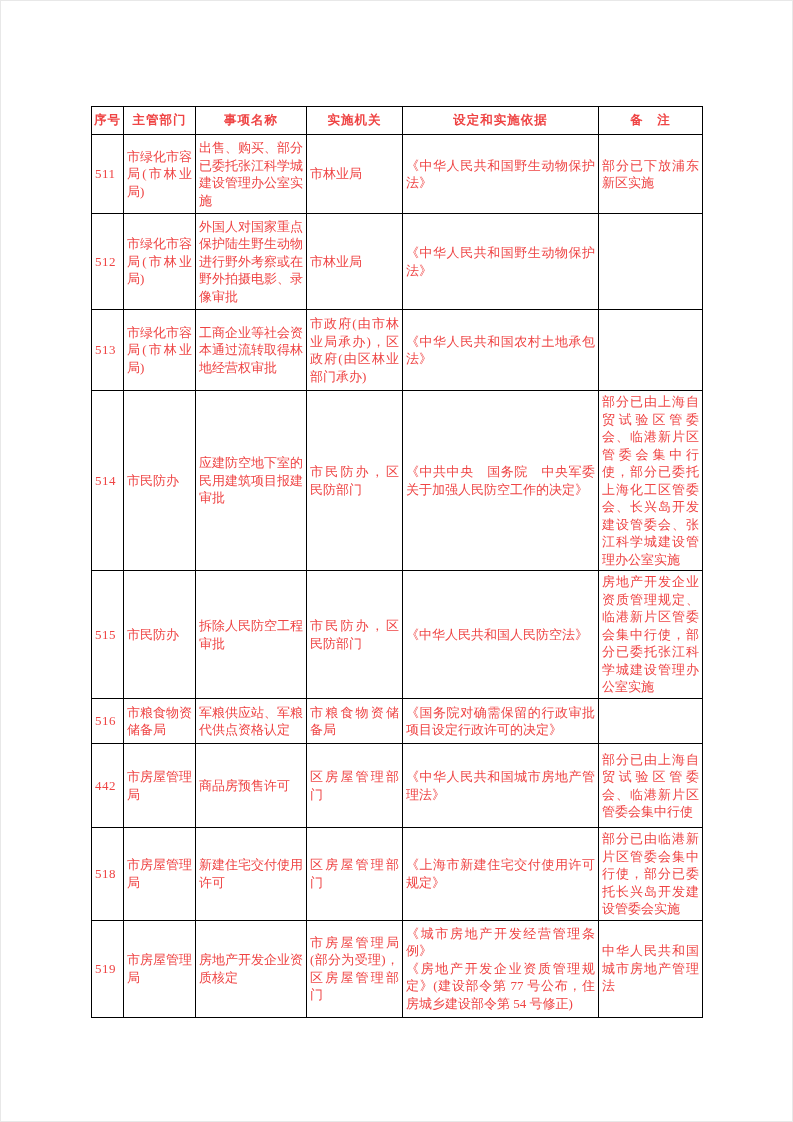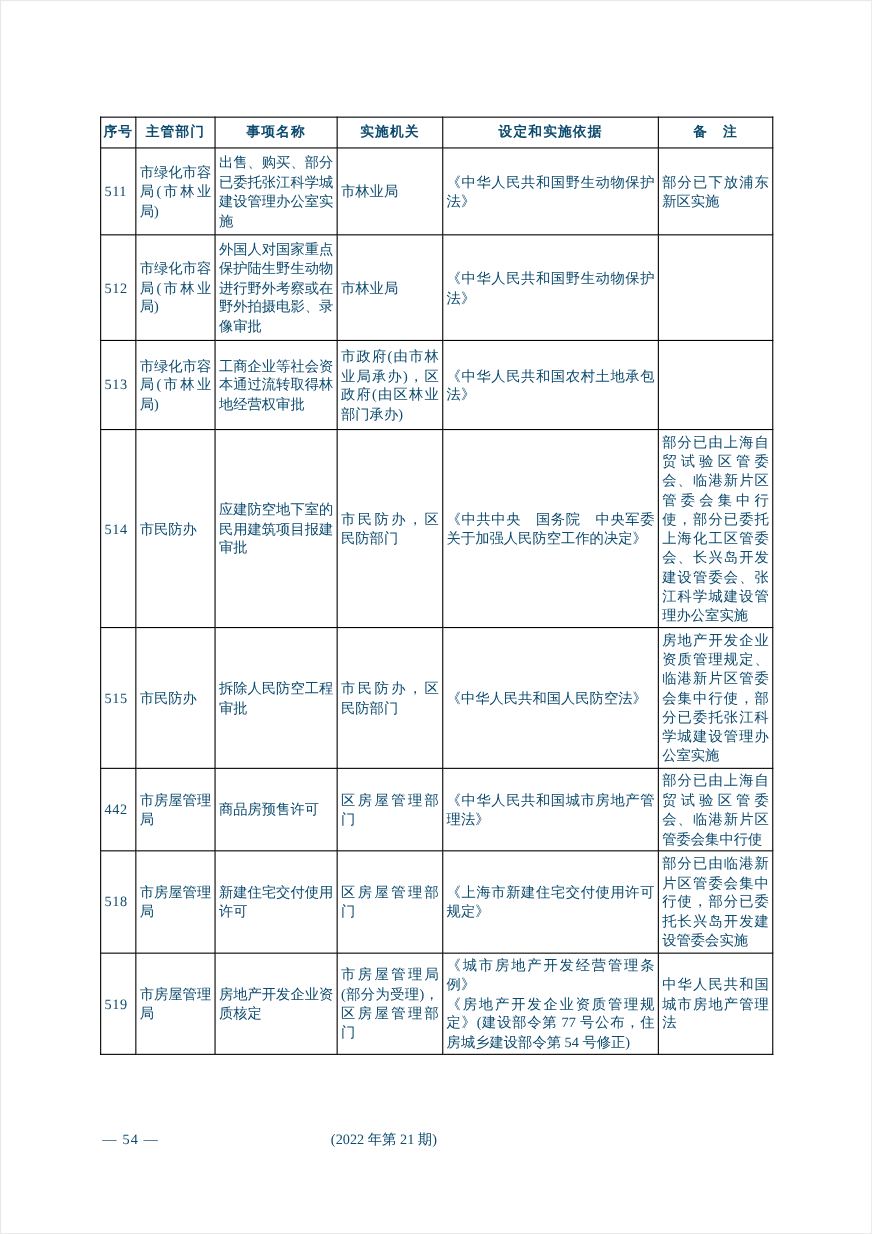--- a/index.html
+++ b/index.html
@@ -1,21 +1,21 @@
 <!DOCTYPE html>
 <html><head>
 <meta charset="utf-8">
 <style>
   html, body { margin: 0; padding: 0; background: #ffffff; }
   .page {
     position: relative;
     width: 793px;
     height: 1122px;
     background: #ffffff;
-    color: #0c4a6e;
+    color: #ef4444;
     font-family: "Liberation Serif", "DejaVu Serif", serif;
     overflow: hidden;
     box-sizing: border-box;
     border: 1px solid #e8e8e8;
   }
   table.approval {
     position: absolute;
     left: 90px;
     top: 105px;
     width: 612px;
@@ -137,20 +137,28 @@
       </tr>
       <tr>
         <td class="c-no">515</td>
         <td class="c-dept">市民防办</td>
         <td class="c-item">拆除人民防空工程审批</td>
         <td class="c-agency">市民防办，区民防部门</td>
         <td class="c-basis">《中华人民共和国人民防空法》</td>
         <td class="c-note">房地产开发企业资质管理规定、临港新片区管委会集中行使，部分已委托张江科学城建设管理办公室实施</td>
       </tr>
       <tr>
+        <td class="c-no">516</td>
+        <td class="c-dept">市粮食物资储备局</td>
+        <td class="c-item">军粮供应站、军粮代供点资格认定</td>
+        <td class="c-agency">市粮食物资储备局</td>
+        <td class="c-basis">《国务院对确需保留的行政审批项目设定行政许可的决定》</td>
+        <td class="c-note"></td>
+      </tr>
+      <tr>
         <td class="c-no">442</td>
         <td class="c-dept">市房屋管理局</td>
         <td class="c-item">商品房预售许可</td>
         <td class="c-agency">区房屋管理部门</td>
         <td class="c-basis">《中华人民共和国城市房地产管理法》</td>
         <td class="c-note">部分已由上海自贸试验区管委会、临港新片区管委会集中行使</td>
       </tr>
       <tr>
         <td class="c-no">518</td>
         <td class="c-dept">市房屋管理局</td>
@@ -164,18 +172,14 @@
         <td class="c-dept">市房屋管理局</td>
         <td class="c-item">房地产开发企业资质核定</td>
         <td class="c-agency">市房屋管理局(部分为受理)，区房屋管理部门</td>
         <td class="c-basis">《城市房地产开发经营管理条例》
 《房地产开发企业资质管理规定》(建设部令第 77 号公布，住房城乡建设部令第 54 号修正)</td>
         <td class="c-note">中华人民共和国城市房地产管理法</td>
       </tr>
     </tbody>
   </table>
 
-  <div class="footer">
-    <span class="page-num">— 54 —</span>
-    <span class="issue">(2022 年第 21 期)</span>
-  </div>
 
 </div>
 
 </body></html>

